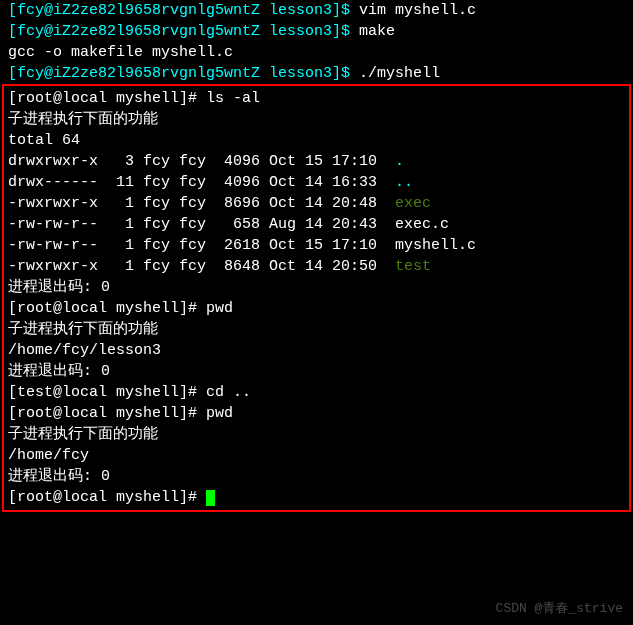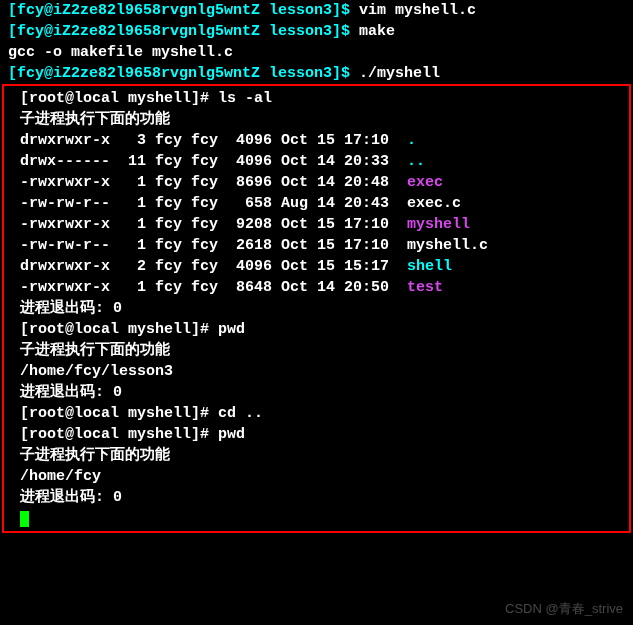--- a/index.html
+++ b/index.html
@@ -8,71 +8,70 @@
       color: #fff;
       font-family: "Consolas", "Courier New", monospace;
       font-size: 15px;
       line-height: 21px;
       width: 633px;
       height: 625px;
       overflow: hidden;
       padding: 0 8px;
       position: relative;
     }
-    .line { white-space: pre; font-weight: bold; }
+    .line { white-space: pre; }
     .cyan { color: #00ffff; }
-    .green { color: #d946ef; }
+    .green { color: #4d7c0f; }
     .boxed {
       border: 2px solid #ff0000;
-      padding: 2px 16px;
+      padding: 2px 4px;
       margin-left: -6px;
       margin-right: -6px;
     }
     .cursor {
       display: inline-block;
       width: 9px;
       height: 16px;
       background: #00ff00;
       vertical-align: text-bottom;
     }
     .watermark {
       position: absolute;
       bottom: 6px;
       right: 10px;
       color: rgba(200,200,200,0.35);
-      font-family: Liberation Sans, sans-serif;
+      font-family: Liberation Mono, monospace;
       font-size: 13px;
       pointer-events: none;
     }
   </style>
 </head>
 <body>
 
 <div id="pre">
     <div class="line"><span class="cyan">[fcy@iZ2ze82l9658rvgnlg5wntZ lesson3]$ </span><span>vim myshell.c</span></div>
     <div class="line"><span class="cyan">[fcy@iZ2ze82l9658rvgnlg5wntZ lesson3]$ </span><span>make</span></div>
     <div class="line"><span>gcc -o makefile myshell.c</span></div>
     <div class="line"><span class="cyan">[fcy@iZ2ze82l9658rvgnlg5wntZ lesson3]$ </span><span>./myshell</span></div>
   </div>
 <div id="box" class="boxed">
     <div class="line"><span>[root@local myshell]# ls -al</span></div>
     <div class="line"><span>子进程执行下面的功能</span></div>
+    <div class="line"><span>total 64</span></div>
     <div class="line"><span>drwxrwxr-x   3 fcy fcy  4096 Oct 15 17:10  </span><span class="cyan">.</span></div>
-    <div class="line"><span>drwx------  11 fcy fcy  4096 Oct 14 20:33  </span><span class="cyan">..</span></div>
+    <div class="line"><span>drwx------  11 fcy fcy  4096 Oct 14 16:33  </span><span class="cyan">..</span></div>
     <div class="line"><span>-rwxrwxr-x   1 fcy fcy  8696 Oct 14 20:48  </span><span class="green">exec</span></div>
     <div class="line"><span>-rw-rw-r--   1 fcy fcy   658 Aug 14 20:43  exec.c</span></div>
-    <div class="line"><span>-rwxrwxr-x   1 fcy fcy  9208 Oct 15 17:10  </span><span class="green">myshell</span></div>
     <div class="line"><span>-rw-rw-r--   1 fcy fcy  2618 Oct 15 17:10  myshell.c</span></div>
-    <div class="line"><span>drwxrwxr-x   2 fcy fcy  4096 Oct 15 15:17  </span><span class="cyan">shell</span></div>
     <div class="line"><span>-rwxrwxr-x   1 fcy fcy  8648 Oct 14 20:50  </span><span class="green">test</span></div>
     <div class="line"><span>进程退出码: 0</span></div>
     <div class="line"><span>[root@local myshell]# pwd</span></div>
     <div class="line"><span>子进程执行下面的功能</span></div>
     <div class="line"><span>/home/fcy/lesson3</span></div>
     <div class="line"><span>进程退出码: 0</span></div>
-    <div class="line"><span>[root@local myshell]# cd ..</span></div>
+    <div class="line"><span>[test@local myshell]# cd ..</span></div>
     <div class="line"><span>[root@local myshell]# pwd</span></div>
     <div class="line"><span>子进程执行下面的功能</span></div>
     <div class="line"><span>/home/fcy</span></div>
     <div class="line"><span>进程退出码: 0</span></div>
-    <div class="line"><span class="cursor"></span></div>
+    <div class="line"><span>[root@local myshell]# </span><span class="cursor"></span></div>
   </div>
 <div class="watermark">CSDN @青春_strive</div>
 
 </body></html>

